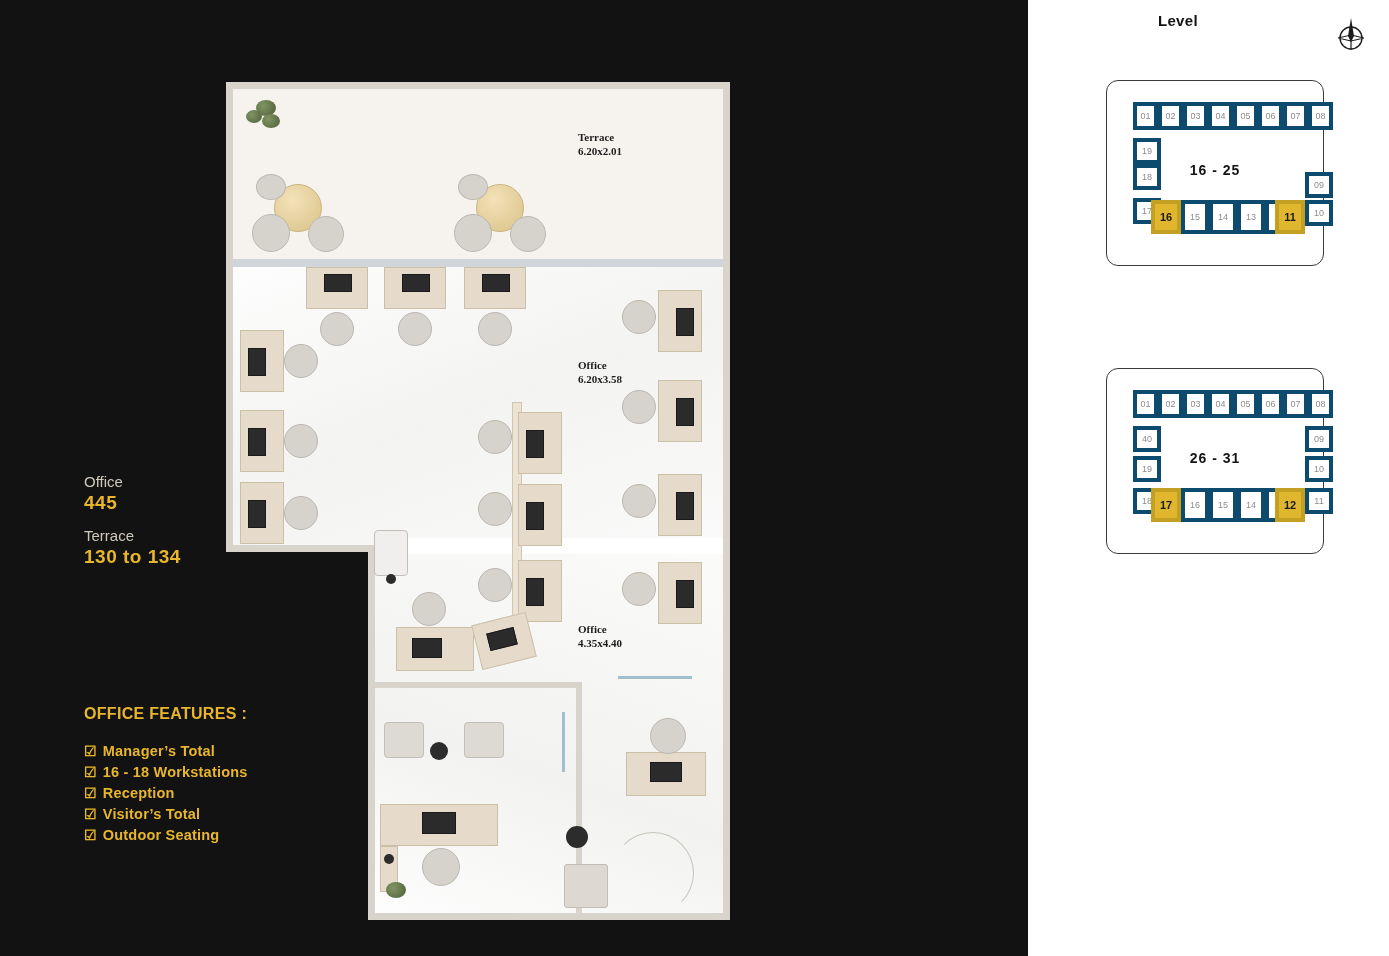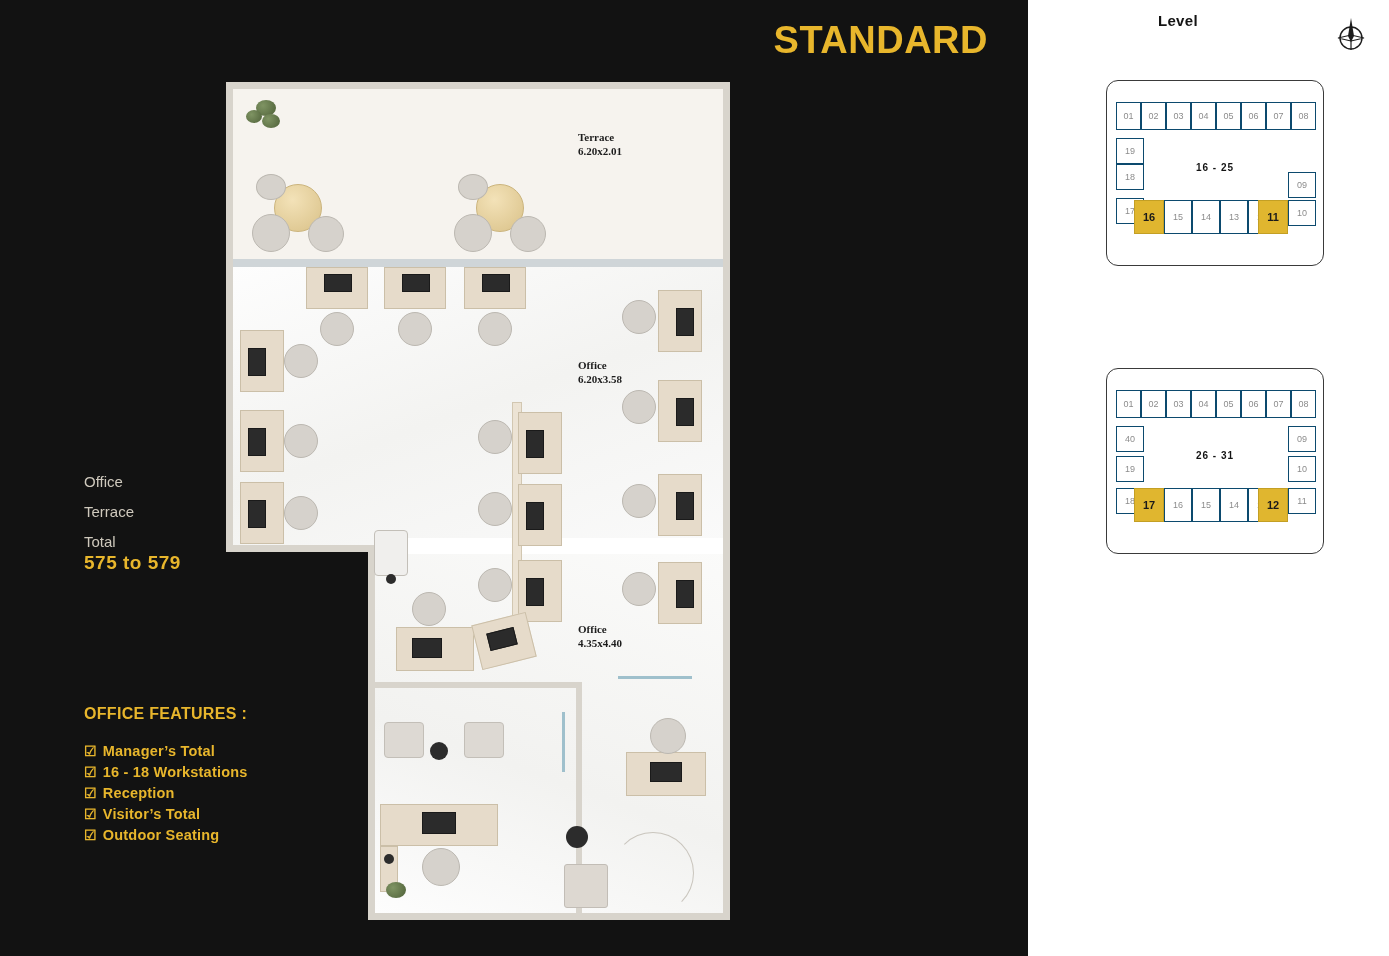--- a/index.html
+++ b/index.html
@@ -271,66 +271,64 @@
   .kp-frame {
     position: absolute;
     left: 0; top: 0;
     width: 218px; height: 186px;
     border: 1.4px solid #3a3a3a;
     border-radius: 12px;
     box-sizing: border-box;
   }
   .kp-cell {
     position: absolute;
-    border: 1px solid #0c4a6e;
+    border: 4px solid #0c4a6e;
     box-sizing: border-box;
     font-size: 9px;
     color: #8c8c8c;
     display: flex;
     align-items: center;
     justify-content: center;
     font-family: "Liberation Sans", sans-serif;
     background: #ffffff;
+    margin-left: 17px;
   }
   .kp-cell.hl {
     background: #e0b62f;
     color: #1a1a1a;
     font-weight: bold;
     border-color: #c39f24;
     font-size: 11px;
   }
   .kp-center {
     position: absolute;
-    font-size: 10px;
+    font-size: 14px;
     font-weight: bold;
     color: #141414;
     letter-spacing: 1px;
     text-align: center;
   }
 </style>
 </head>
 <body>
 
 <div class="dark-panel"></div>
 
 <div class="title-block" style="left:488px; top:18px; width:500px;">
-  <div class="title-line1">STANDARD</div>
 </div>
 
 <div class="area-block">
 
   <div class="area-row">
     <div class="area-label">Office</div>
+    <div class="area-value">445</div>
   </div>
   <div class="area-row">
     <div class="area-label">Terrace</div>
-  </div>
-  <div class="area-row">
-    <div class="area-label">Total</div>
-    <div class="area-value">575 to 579</div>
+    <div class="area-value">130 to 134</div>
   </div>
 </div>
 
 <div class="features-block">
   <div class="features-title">OFFICE FEATURES :</div>
 
   <div class="feature-item">
     <span class="chk">☑</span>
     <span>Manager’s Total</span>
   </div>

